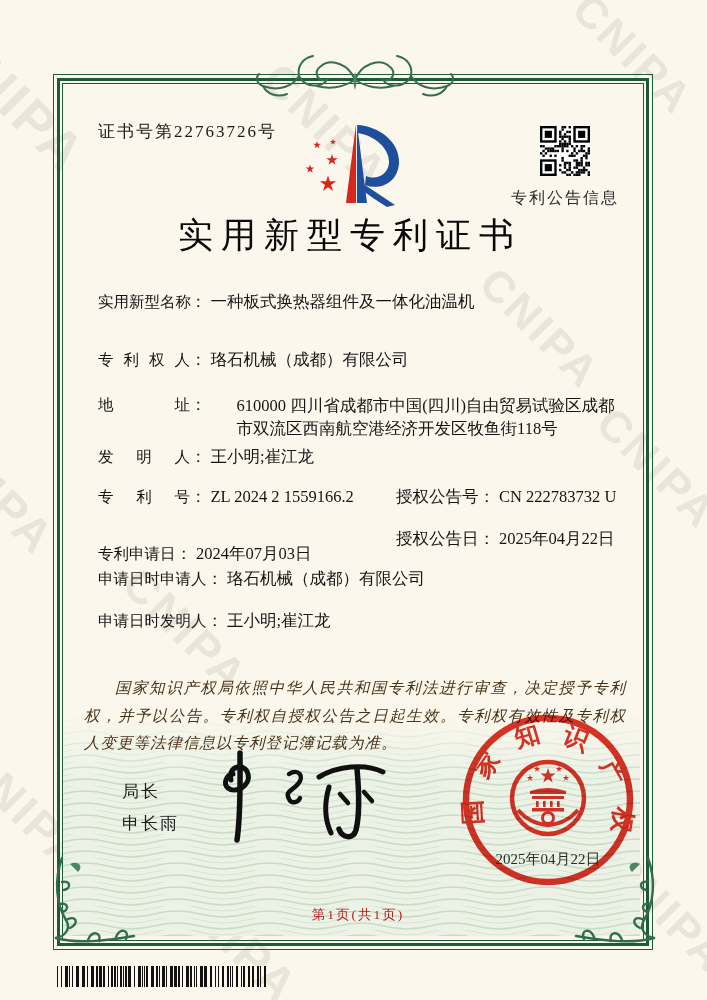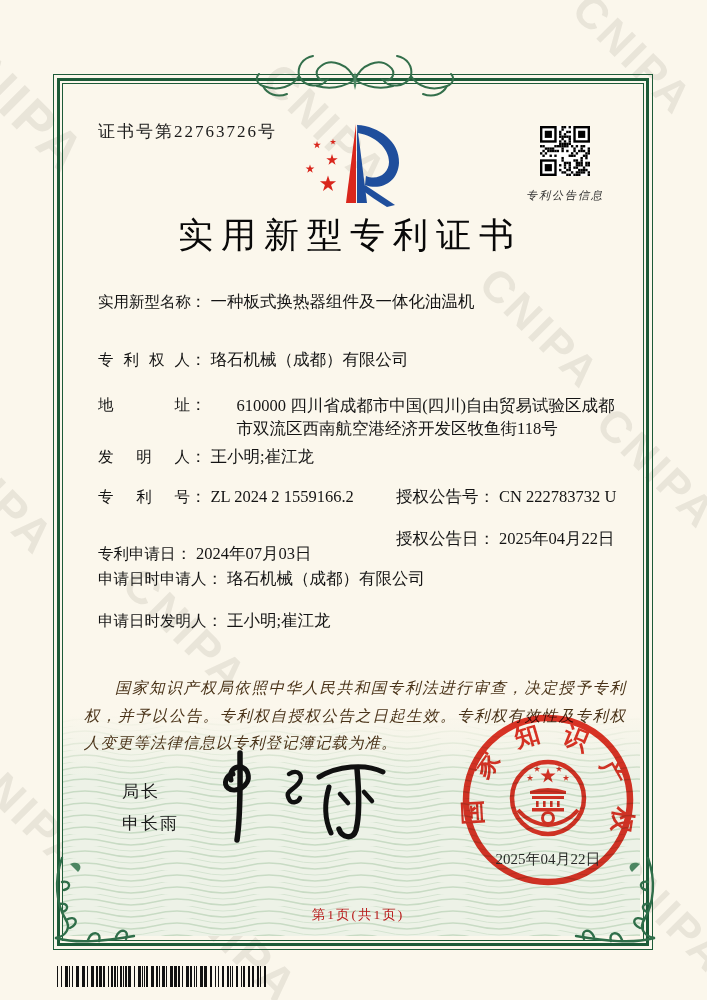--- a/index.html
+++ b/index.html
@@ -15,21 +15,21 @@
   .frame::after{content:"";position:absolute;inset:2px;border:1px solid #1d5b38;}
   
   .waves{position:absolute;left:62px;top:714px;width:578px;height:222px;}
   .waves svg{display:block;width:100%;height:100%;}
   .wavefade{position:absolute;left:62px;top:714px;width:578px;height:64px;
             background:linear-gradient(#fbf7ec,rgba(251,247,236,0));}
   
   .certno{position:absolute;left:98px;top:120px;font-size:17px;letter-spacing:2px;color:#1a1a1a;text-align:right;}
   .qr{position:absolute;left:540px;top:126px;width:50px;height:50px;background:#fff;}
   .qrcap{position:absolute;left:505px;top:188px;width:120px;text-align:center;
-         font-size:11px;font-style:italic;color:#2b2b2b;letter-spacing:2px;}
+         font-size:16px;color:#2b2b2b;letter-spacing:2px;}
   .logo{position:absolute;left:299px;top:112px;}
   .title{position:absolute;left:57px;top:212px;width:586px;text-align:center;
          font-size:35px;font-weight:normal;letter-spacing:8px;color:#090909;}
   
   .row{position:absolute;left:98px;font-size:16.5px;color:#141414;white-space:nowrap;}
   .lbl{display:inline-block;width:92px;text-align:justify;text-align-last:justify;font-size:15.5px;}
   .colon{display:inline-block;margin:0 4px 0 0;}
   .addr{display:flex;white-space:normal;width:520px;}
   .addr .val{flex:1;line-height:23px;}
   .col2{position:absolute;left:298px;top:0;white-space:nowrap;}

